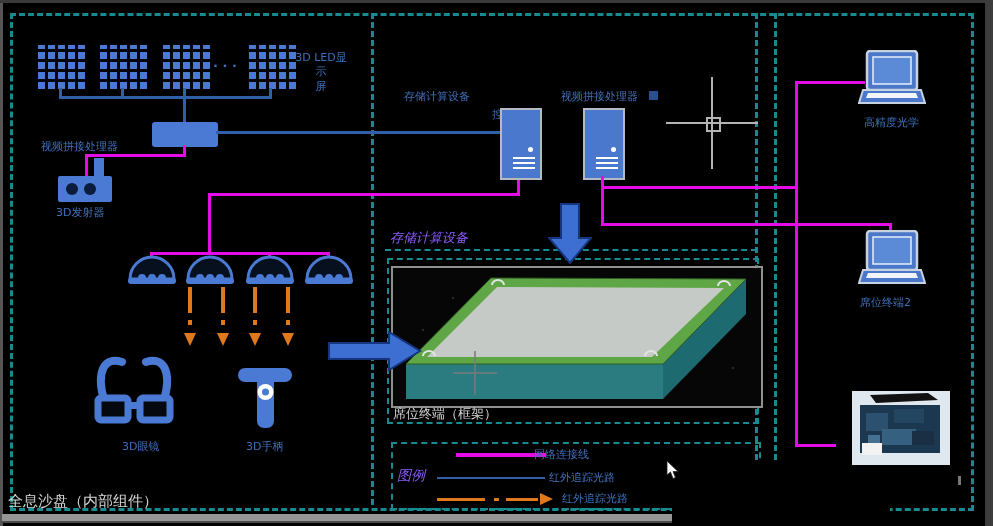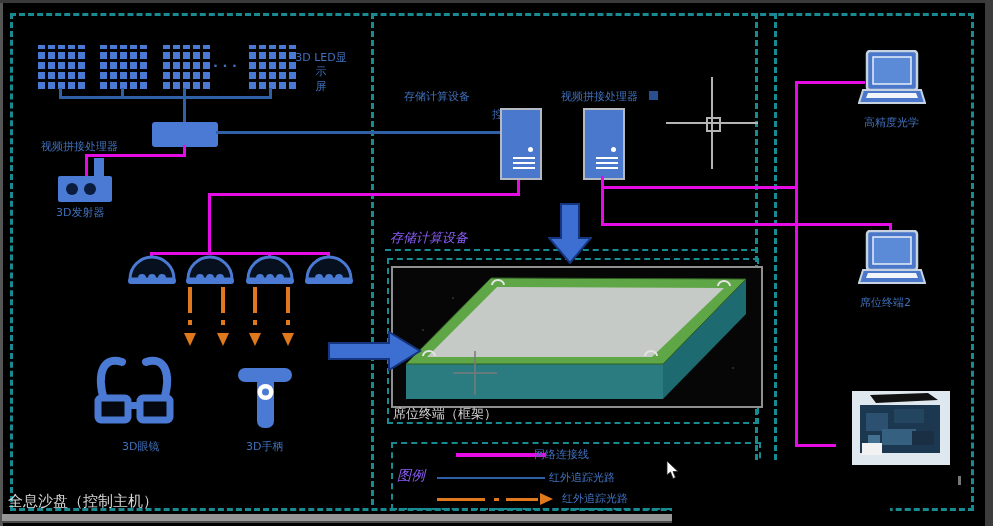--- a/index.html
+++ b/index.html
@@ -131,21 +131,21 @@
   <div class="lab" style="left:122px;top:440px;">3D眼镜</div>
 
   <svg class="abs" style="left:238px;top:364px;" width="54" height="68" viewBox="0 0 54 68">
     <rect x="0" y="4" width="54" height="14" rx="7" fill="#4a7ad4"></rect>
     <rect x="19" y="12" width="17" height="52" rx="7" fill="#4a7ad4"></rect>
     <circle cx="27.5" cy="28" r="8" fill="#fff"></circle>
     <circle cx="27.5" cy="28" r="3.5" fill="#4a7ad4"></circle>
   </svg>
   <div class="lab" style="left:246px;top:440px;">3D手柄</div>
 
-  <div class="wlab" style="left:8px;top:492px;font-size:15px;">全息沙盘（控制主机）</div>
+  <div class="wlab" style="left:8px;top:492px;font-size:15px;">全息沙盘（内部组件）</div>
 
   <div class="lab" style="left:404px;top:90px;">存储计算设备</div>
   <div class="lab" style="left:492px;top:108px;">控制主机</div>
   <div class="lab" style="left:561px;top:90px;">视频拼接处理器</div>
 
   <div class="tower" style="left:500px;top:108px;">
     <span class="dot"></span>
     <span class="l1"></span>
     <span class="l2"></span>
     <span class="l3"></span>

